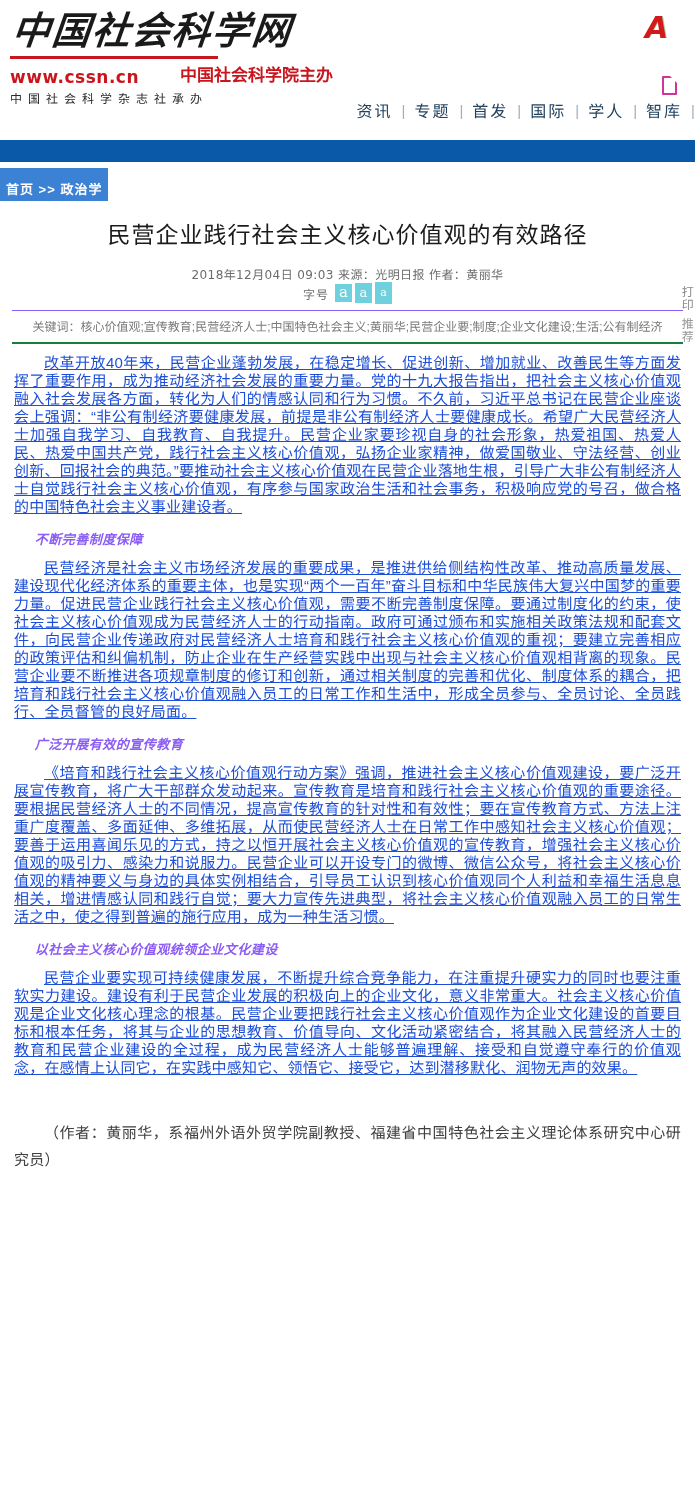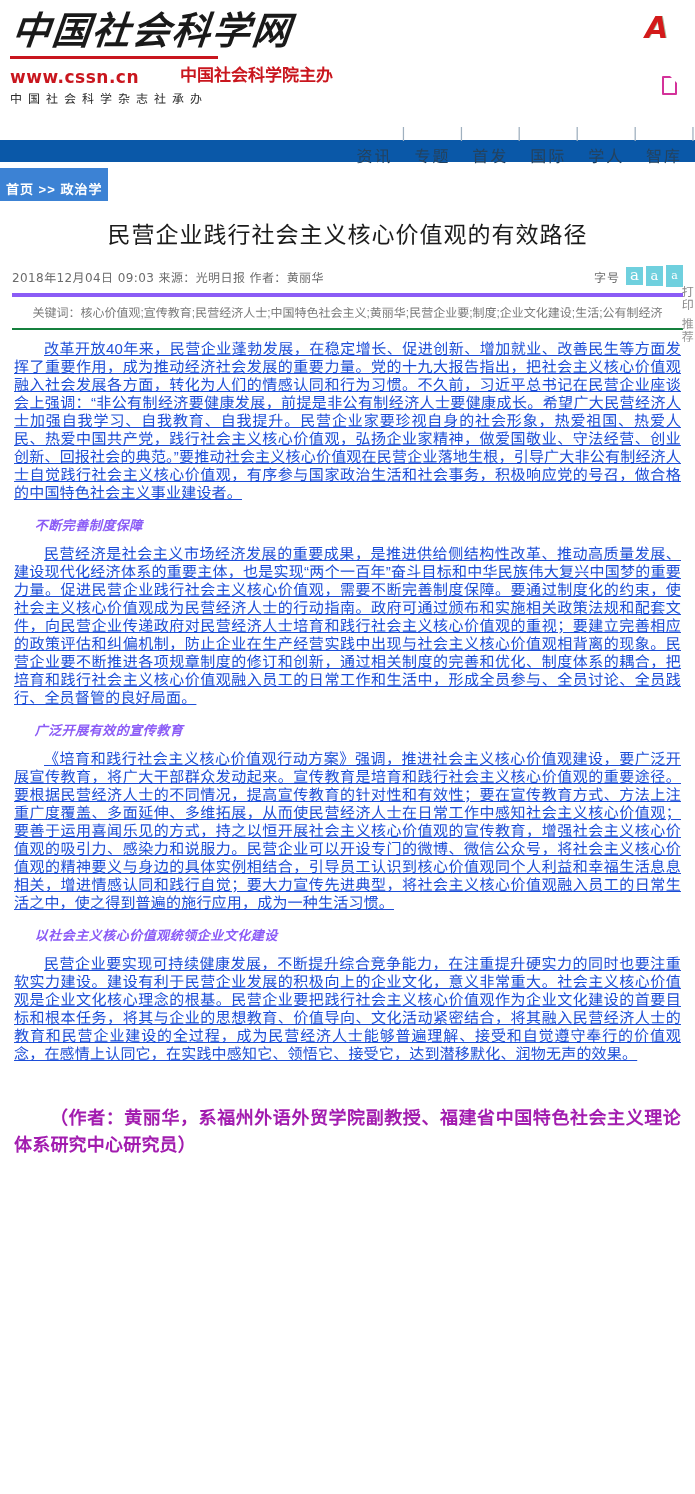--- a/index.html
+++ b/index.html
@@ -130,21 +130,20 @@
     align-items: center;
     font-size: 16px;
     color: #2d3e50;
   }
   .main-nav .nav-item {
     padding: 0 9px;
     letter-spacing: 2px;
     color: #24425e;
     text-decoration: none;
     cursor: pointer;
-    margin-top: 45px;
   }
   .main-nav .nav-sep {
     color: #9fb0bf;
     font-size: 15px;
   }
 
   
   .blue-bar {
     height: 22px;
     background: #0a58a8;
@@ -179,21 +178,22 @@
     margin: 14px 0 0 0;
     padding: 0 40px;
     line-height: 1.4;
   }
   .byline-row {
     display: flex;
     align-items: center;
     justify-content: space-between;
     margin-top: 14px;
     padding-bottom: 6px;
-    border-bottom: 4px solid #8b5cf6;
+    border-bottom: 1px solid #8b5cf6;
+    flex-direction: column;
   }
   .byline {
     font-size: 12px;
     color: #6b6b6b;
     letter-spacing: 0.4px;
     font-family: "DejaVu Sans", sans-serif;
   }
   .fontsize-box {
     display: flex;
     align-items: center;
@@ -272,24 +272,24 @@
     font-size: 13px;
     font-weight: bold;
     color: #8b5cf6;
     margin: 10px 0 6px 0;
     text-indent: 1.6em;
     line-height: 27px;
     letter-spacing: 0.5px;
     font-style: italic;
   }
   .author-note {
-    font-size: 18px;
+    font-size: 15px;
     line-height: 27px;
-    color: #a21caf;
-    font-weight: bold;
+    color: #404040;
+    font-weight: normal;
     text-indent: 2em;
     text-align: justify;
     margin: 42px 0 0 0;
     letter-spacing: 0.2px;
   }
   .bottom-pad { height: 28px; }
 </style>
 </head>
 <body>
 

